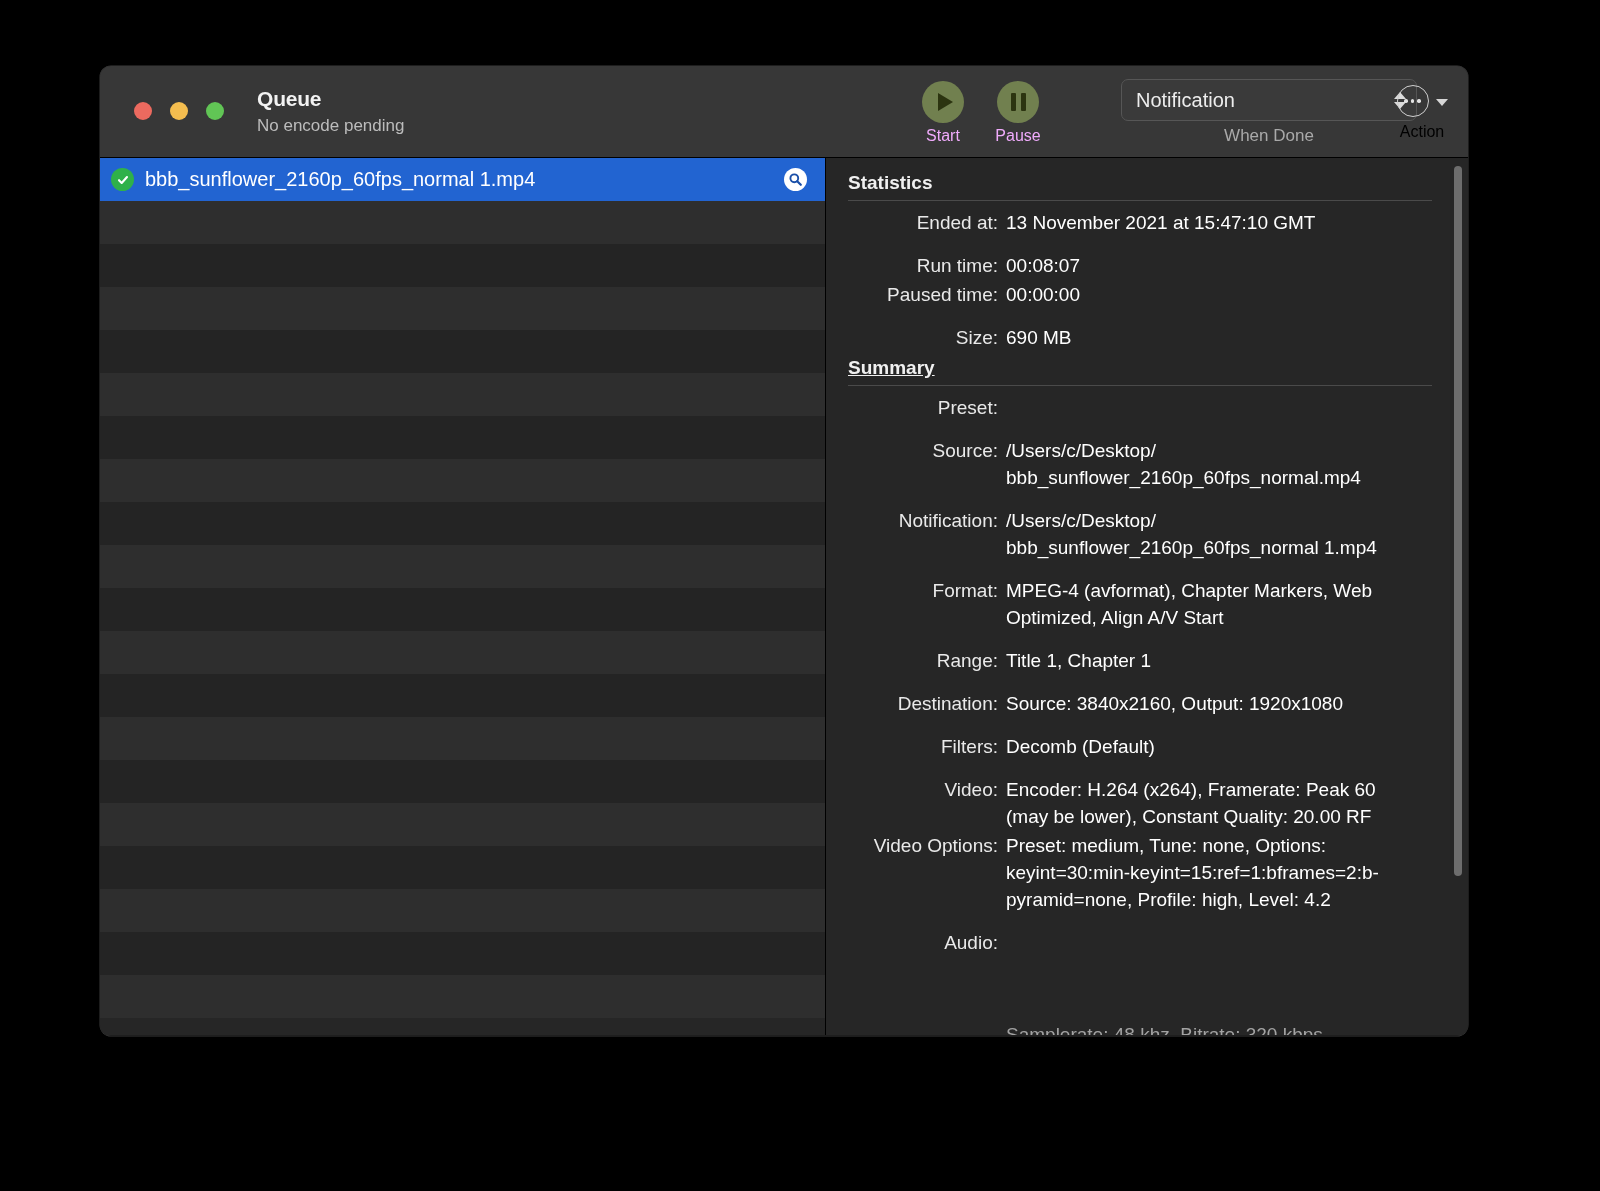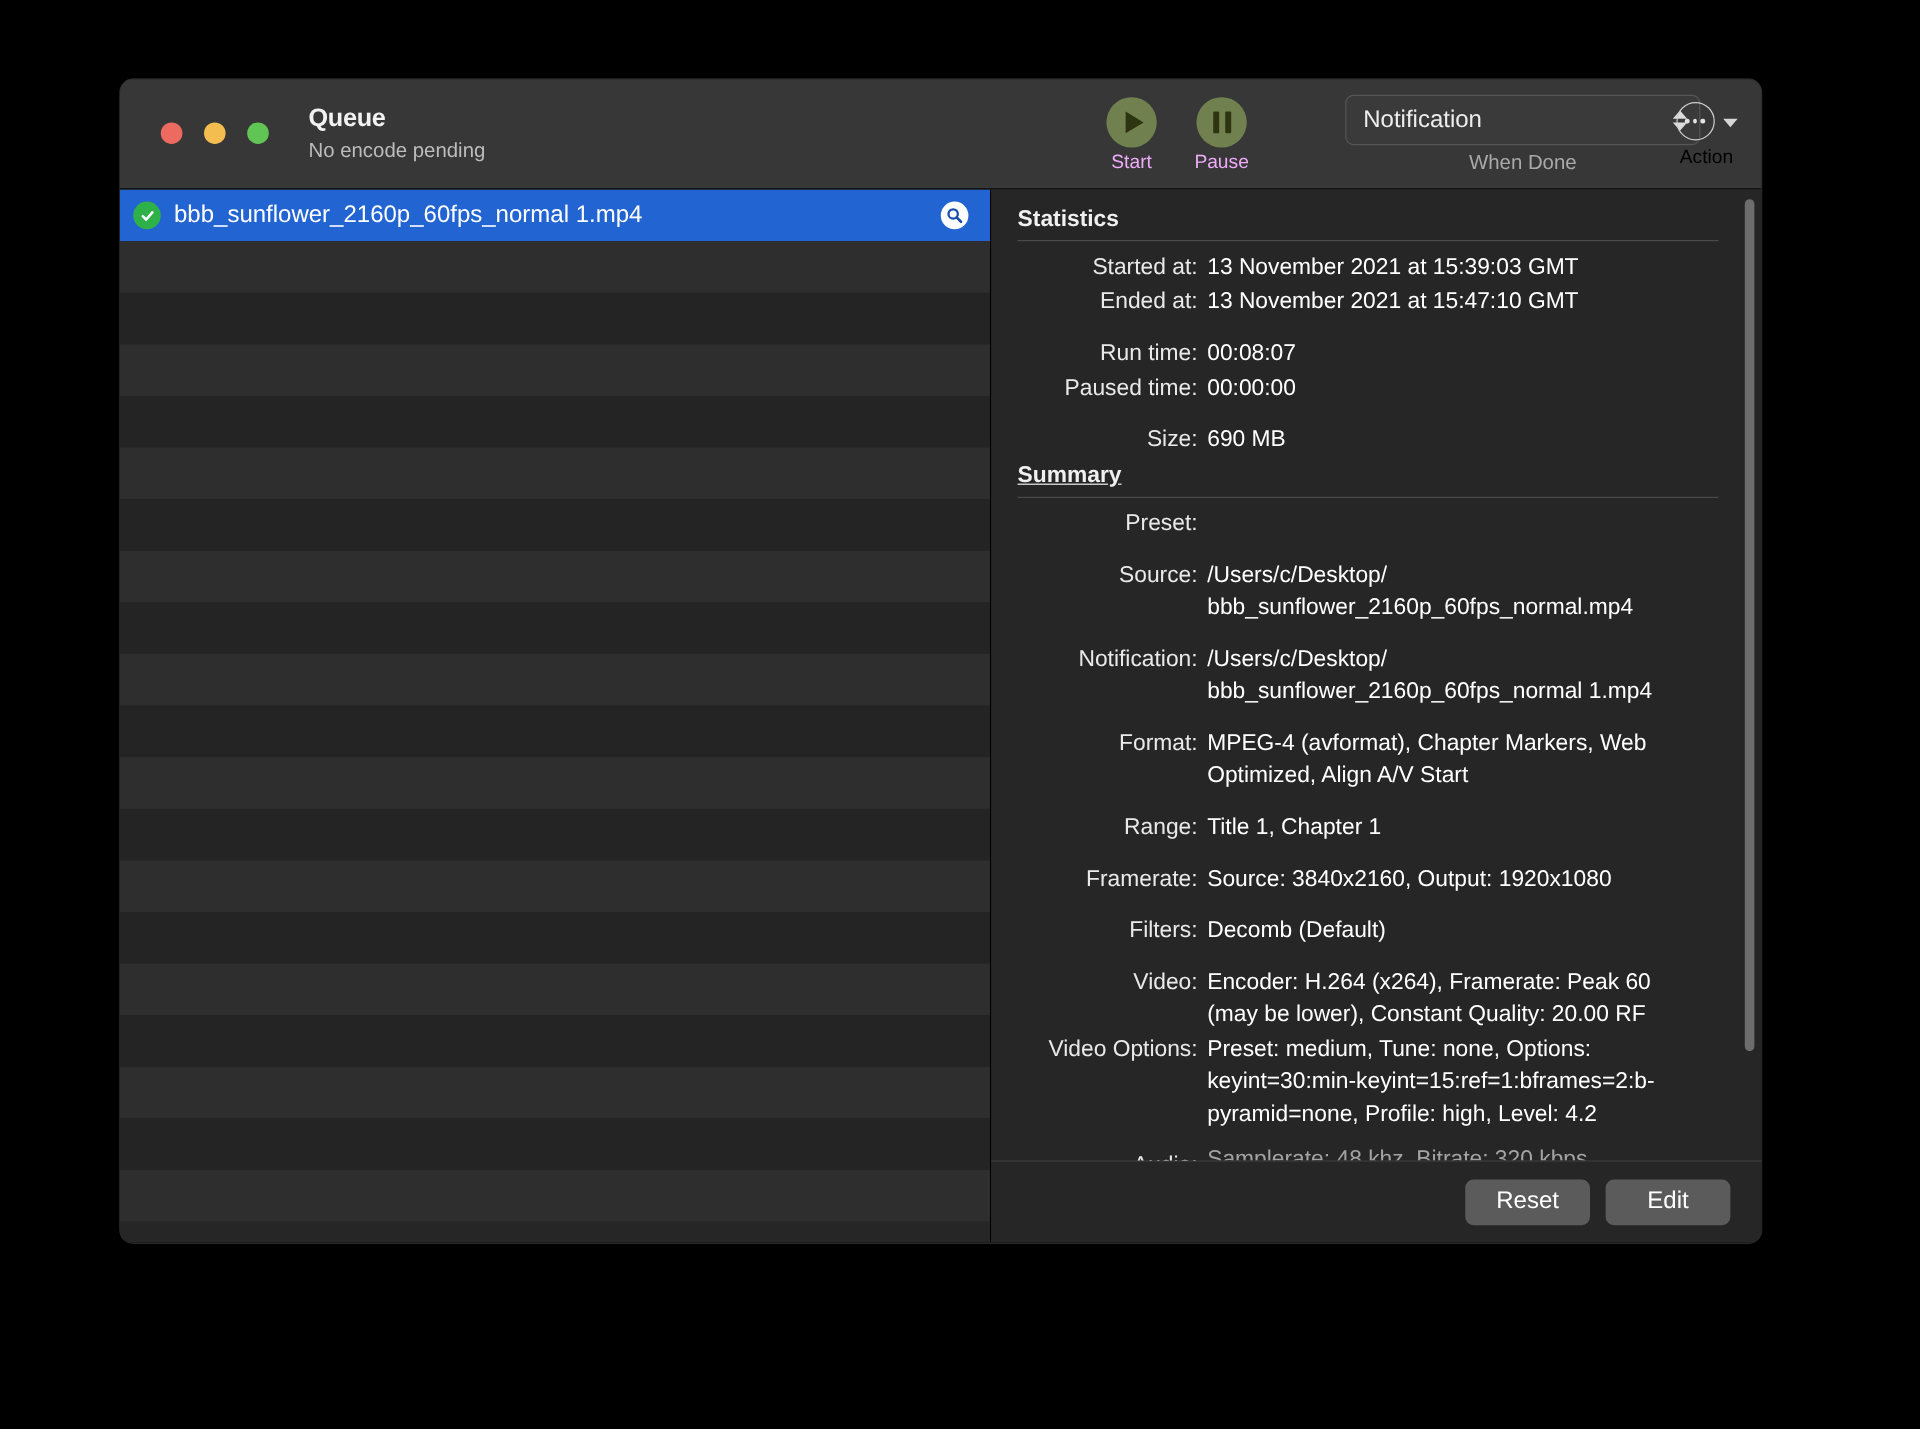--- a/index.html
+++ b/index.html
@@ -503,24 +503,20 @@
         </div>
 
       <div class="details-pane">
 
         <div class="details-scroll">
           <div class="details-inner">
 
             <div class="section-head">Statistics</div>
             <div class="hr"></div>
 
-            <div class="kv gap-small">
-              <div class="k">Started at:</div>
-              <div class="v">13 November 2021 at 15:39:03 GMT</div>
-            </div>
             <div class="kv">
               <div class="k">Ended at:</div>
               <div class="v">13 November 2021 at 15:47:10 GMT</div>
             </div>
             <div class="kv gap-before">
               <div class="k">Run time:</div>
               <div class="v">00:08:07</div>
             </div>
             <div class="kv">
               <div class="k">Paused time:</div>
@@ -550,21 +546,21 @@
             <div class="kv gap-before">
               <div class="k">Format:</div>
               <div class="v">MPEG-4 (avformat), Chapter Markers, Web
 Optimized, Align A/V Start</div>
             </div>
             <div class="kv gap-before">
               <div class="k">Range:</div>
               <div class="v">Title 1, Chapter 1</div>
             </div>
             <div class="kv gap-before">
-              <div class="k">Framerate:</div>
+              <div class="k">Destination:</div>
               <div class="v">Source: 3840x2160, Output: 1920x1080</div>
             </div>
             <div class="kv gap-before">
               <div class="k">Filters:</div>
               <div class="v">Decomb (Default)</div>
             </div>
             <div class="kv gap-before">
               <div class="k">Video:</div>
               <div class="v">Encoder: H.264 (x264), Framerate: Peak 60
 (may be lower), Constant Quality: 20.00 RF</div>
@@ -589,21 +585,17 @@
 
           <div class="clipline">
             <span>Samplerate: 48 khz, Bitrate: 320 kbps</span>
           </div>
 
           <div class="vscroll">
             <div class="thumb"></div>
           </div>
         </div>
 
-        <div class="details-footer">
-          <div class="btn">Reset</div>
-          <div class="btn">Edit</div>
-        </div>
       </div>
 
     </div>
   </div>
 </div>
 
 </body></html>

